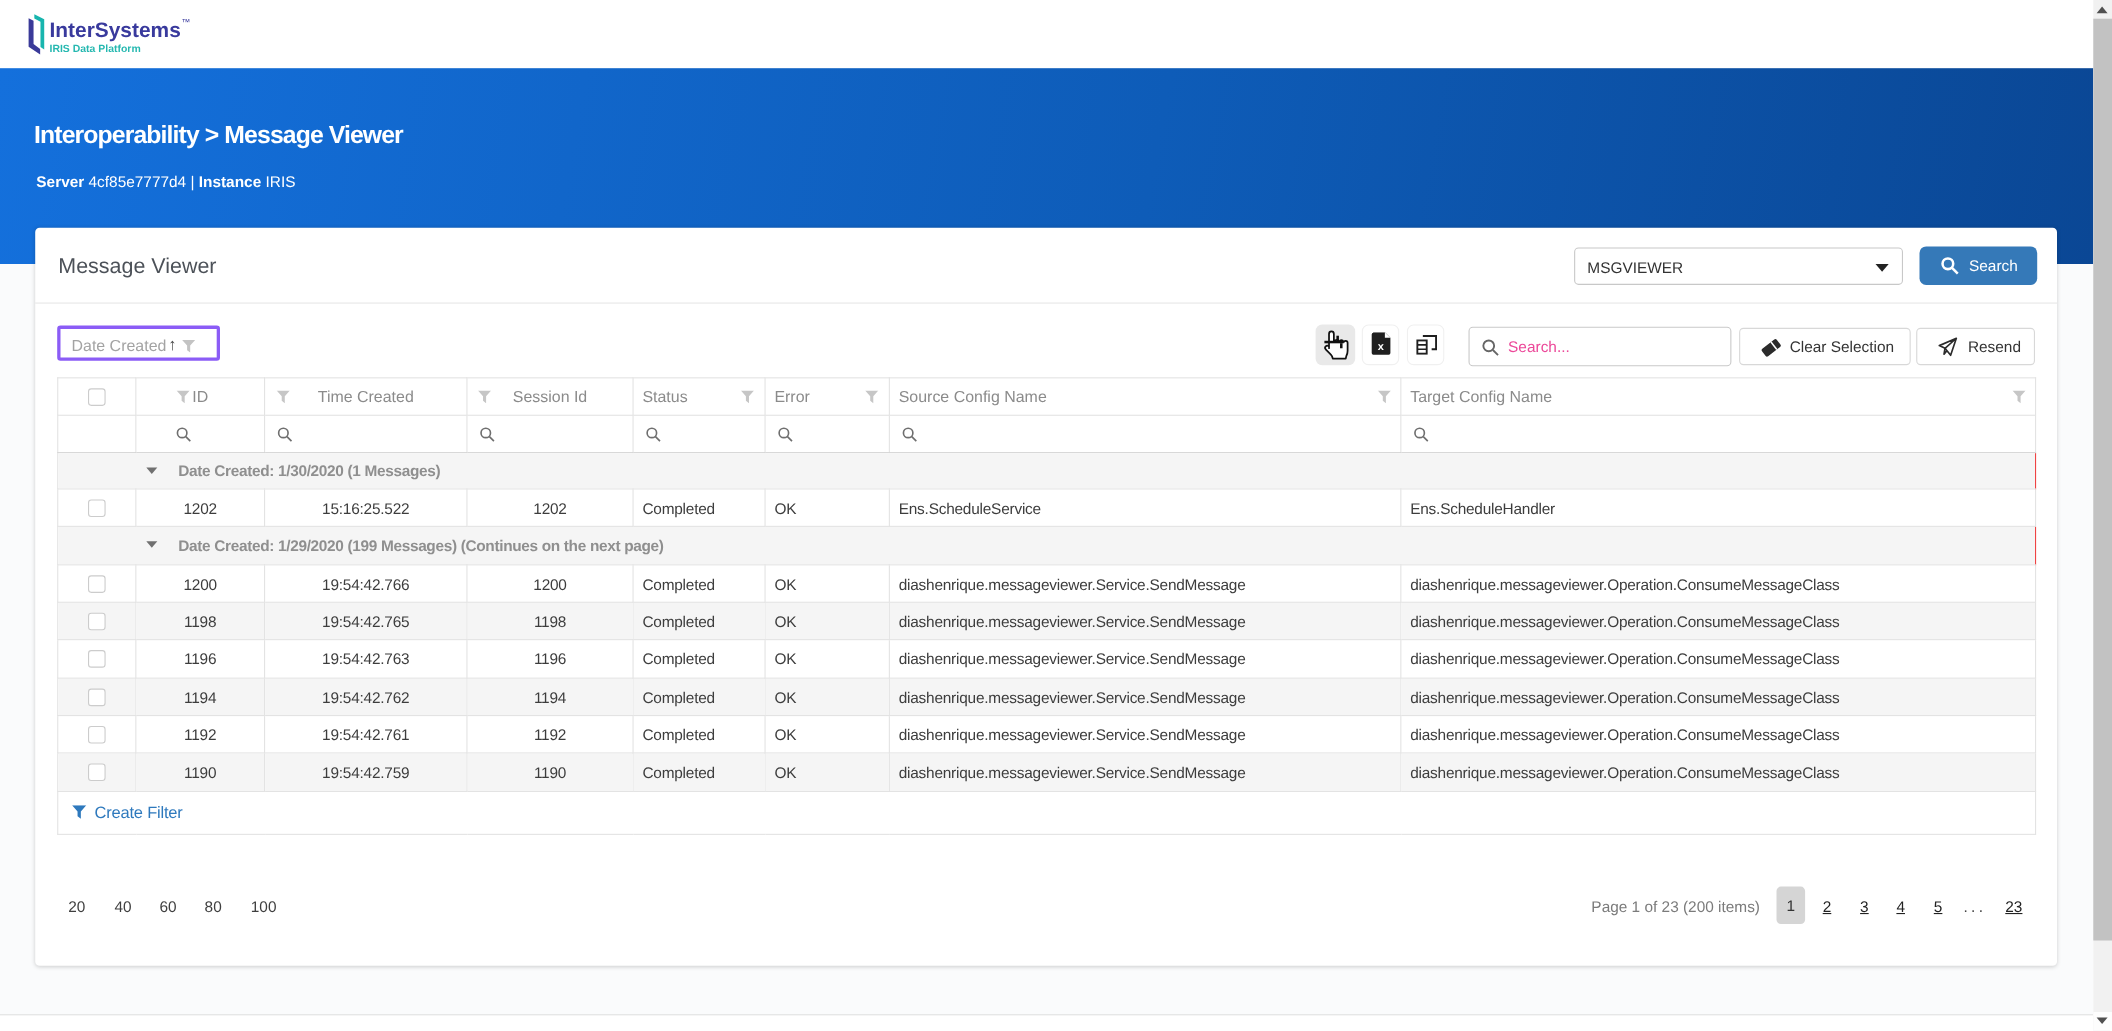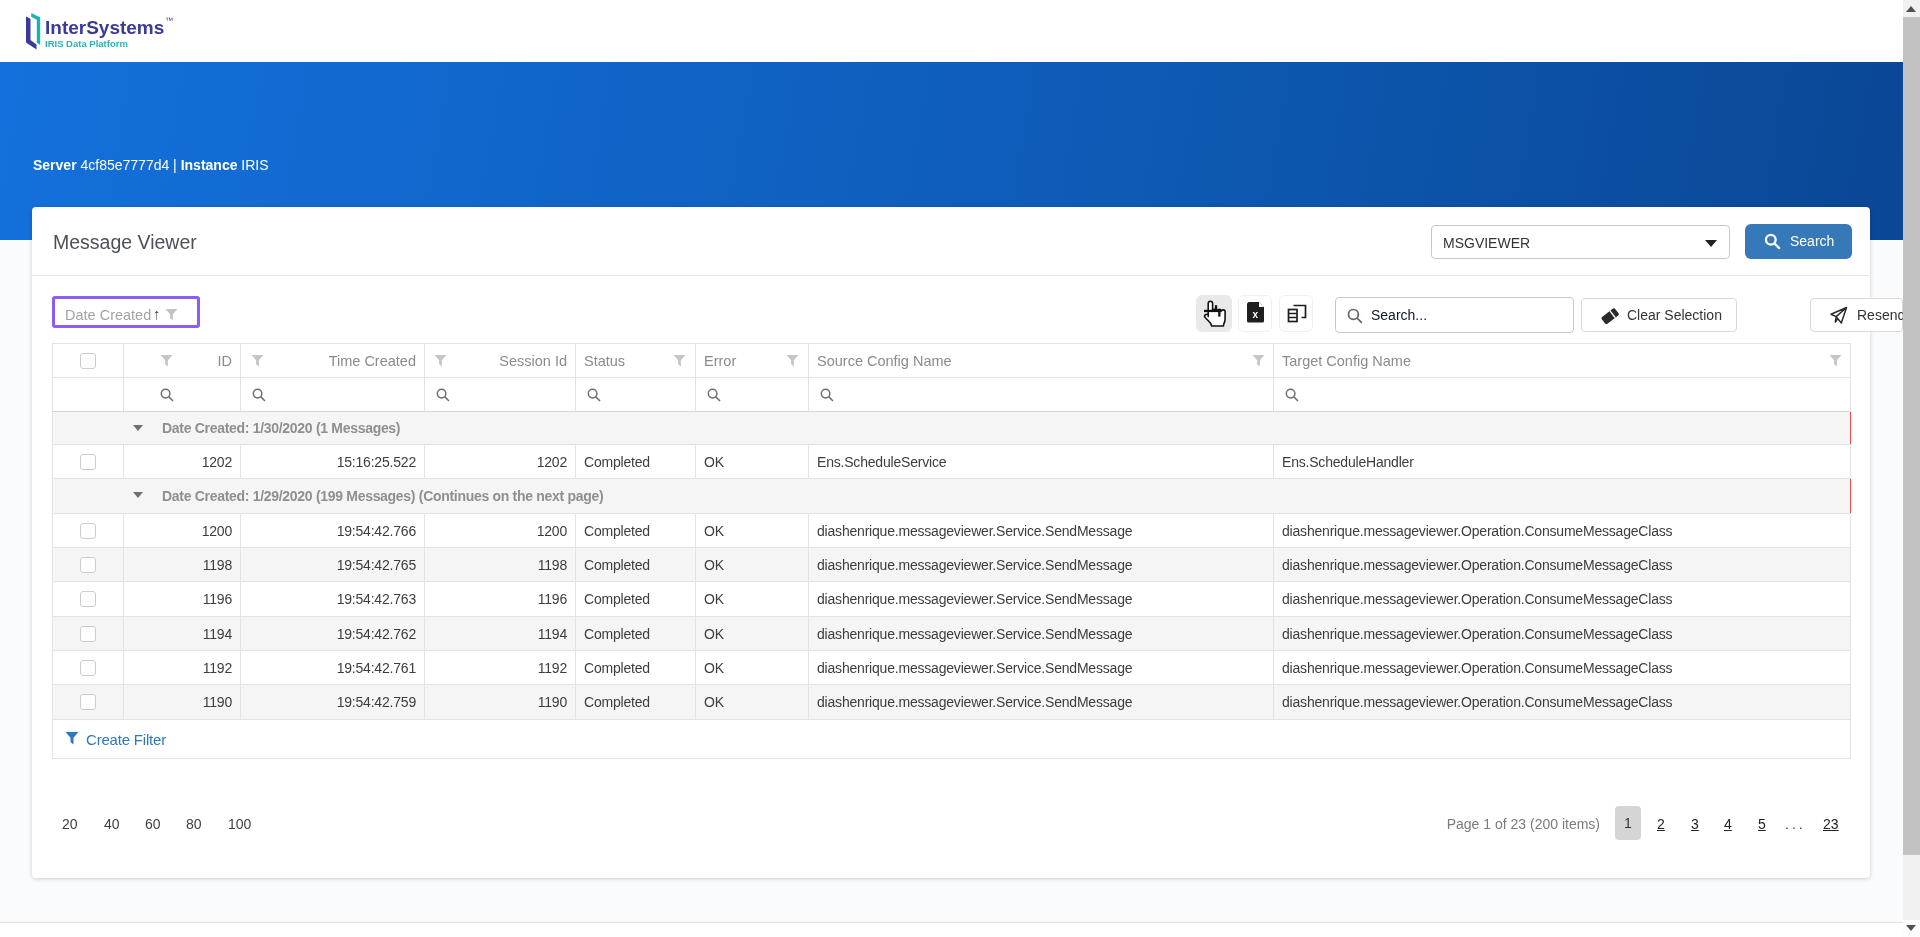--- a/index.html
+++ b/index.html
@@ -26,35 +26,35 @@
 .chip { position:absolute; left:20px; top:89px; width:148px; height:32px; border:3px solid #8b5cf6;
   border-radius:3px; background:#fff; }
 .chip .t { position:absolute; left:10px; top:8px; font-size:14.5px; color:#a3a3a3; }
 .chip .arrow { position:absolute; left:98px; top:6px; font-size:15px; color:#4a4a4a; }
 .iconbtn { position:absolute; top:88px; height:37px; border-radius:6px; }
 #ib1 { left:1164px; width:36px; background:#e9e9e9; }
 #ib2 { left:1206px; width:34px; background:#fff; border:1px solid #f0f0f0; }
 #ib3 { left:1247px; width:34px; background:#fff; border:1px solid #f0f0f0; }
 .tsearch { position:absolute; left:1303px; top:90px; width:239px; height:36px; border:1px solid #c9c9c9;
   border-radius:4px; background:#fff; }
-.tsearch .ph { position:absolute; left:35px; top:9px; font-size:14px; color:#0f172a; }
+.tsearch .ph { position:absolute; left:35px; top:9px; font-size:14px; color:#ec4899; }
 .btn { position:absolute; top:91px; height:34px; border:1px solid #d8d8d8; border-radius:4px; background:#fff;
   font-size:14px; color:#333; }
 #clearbtn { left:1549px; width:156px; }
 #clearbtn span { position:absolute; left:45px; top:8px; }
-#resendbtn { left:1778px; width:93px;padding-left:20px; }
+#resendbtn { left:1710px; width:108px;padding-left:20px; }
 #resendbtn span { position:absolute; left:46px; top:8px; }
 table.grid { position:absolute; left:20px; top:136px; width:1798px; border-collapse:collapse;
   table-layout:fixed; font-size:14px; letter-spacing:-0.2px; color:#3d3d3d; }
 table.grid td { border:1px solid #e3e3e3; padding:0 8px; overflow:hidden; white-space:nowrap; }
 tr.hdr td { color:#8b8b8b; font-size:14.5px; letter-spacing:0; }
 tr.filter td { border-bottom:1px solid #d4d4d4; }
 tr.grp td { background:#f5f5f5; color:#8f8f8f; font-weight:bold; font-size:14px; letter-spacing:-0.3px; border-left:1px solid #e3e3e3; border-right:1px solid #ef4444;}
 tr.stripe td { background:#f5f5f5; }
-td.r { text-align:right; }
+td.r { text-align:center; }
 .cb { width:16px; height:16px; border:1px solid #ccc; border-radius:3px; background:#fff; margin:0 auto; }
 tr.cf td { border:1px solid #e3e3e3; }
 .cflink { color:#2e79bd; font-size:15px; }
 .pg20 { position:absolute; top:609px; font-size:14px; color:#3f3f3f; }
 .pageinfo { position:absolute; top:609px; right:270px; font-size:14px; color:#7b7b7b; }
 .p1 { position:absolute; left:1583px; top:599px; width:26px; height:34px; background:#d5d5d5; border-radius:4px;
   font-size:14px; color:#333; text-align:center; line-height:34px; }
 .pn { position:absolute; top:609px; font-size:14px; color:#222; text-decoration:underline; }
 .pdots { position:absolute; top:609px; font-size:14px; color:#444; letter-spacing:3px;}
 .sbar { position:absolute; left:1903px; top:0; width:17px; height:937px; background:#f1f1f1; }
@@ -76,20 +76,21 @@
 <div class="topbar">
   <svg width="175" height="44" viewBox="0 0 175 44" style="position:absolute;left:23px;top:8px">
     <path d="M3,8.5 L7.5,10.8 L7.5,32.0 L13.5,36.5 L13.5,41.5 L3,34.5 Z" fill="#3a3a99"></path>
     <path d="M8.2,5 L17.2,9.6 L17.2,37 L13.8,34.8 L13.8,11.8 L8.2,8.8 Z" fill="#18b5ae"></path>
     <text x="22" y="26" font-size="19" font-weight="bold" fill="#393a9d">InterSystems</text>
     <text x="142" y="15" font-size="8" fill="#393a9d">™</text>
     <text x="22" y="39" font-size="9.5" font-weight="bold" fill="#25b8b0">IRIS Data Platform</text>
   </svg>
 </div>
 <div class="blue">
+  <h1>Interoperability &gt; Message Viewer</h1>
   <div class="sub"><b>Server</b> 4cf85e7777d4 | <b>Instance</b> IRIS</div>
 </div>
 <div class="pagebg"></div>
 <div class="card">
   <div class="card-title">Message Viewer</div>
   <div class="card-divider"></div>
   <div class="dropdown">
       <span class="txt">MSGVIEWER</span>
       <span class="caret"></span>
     </div>

